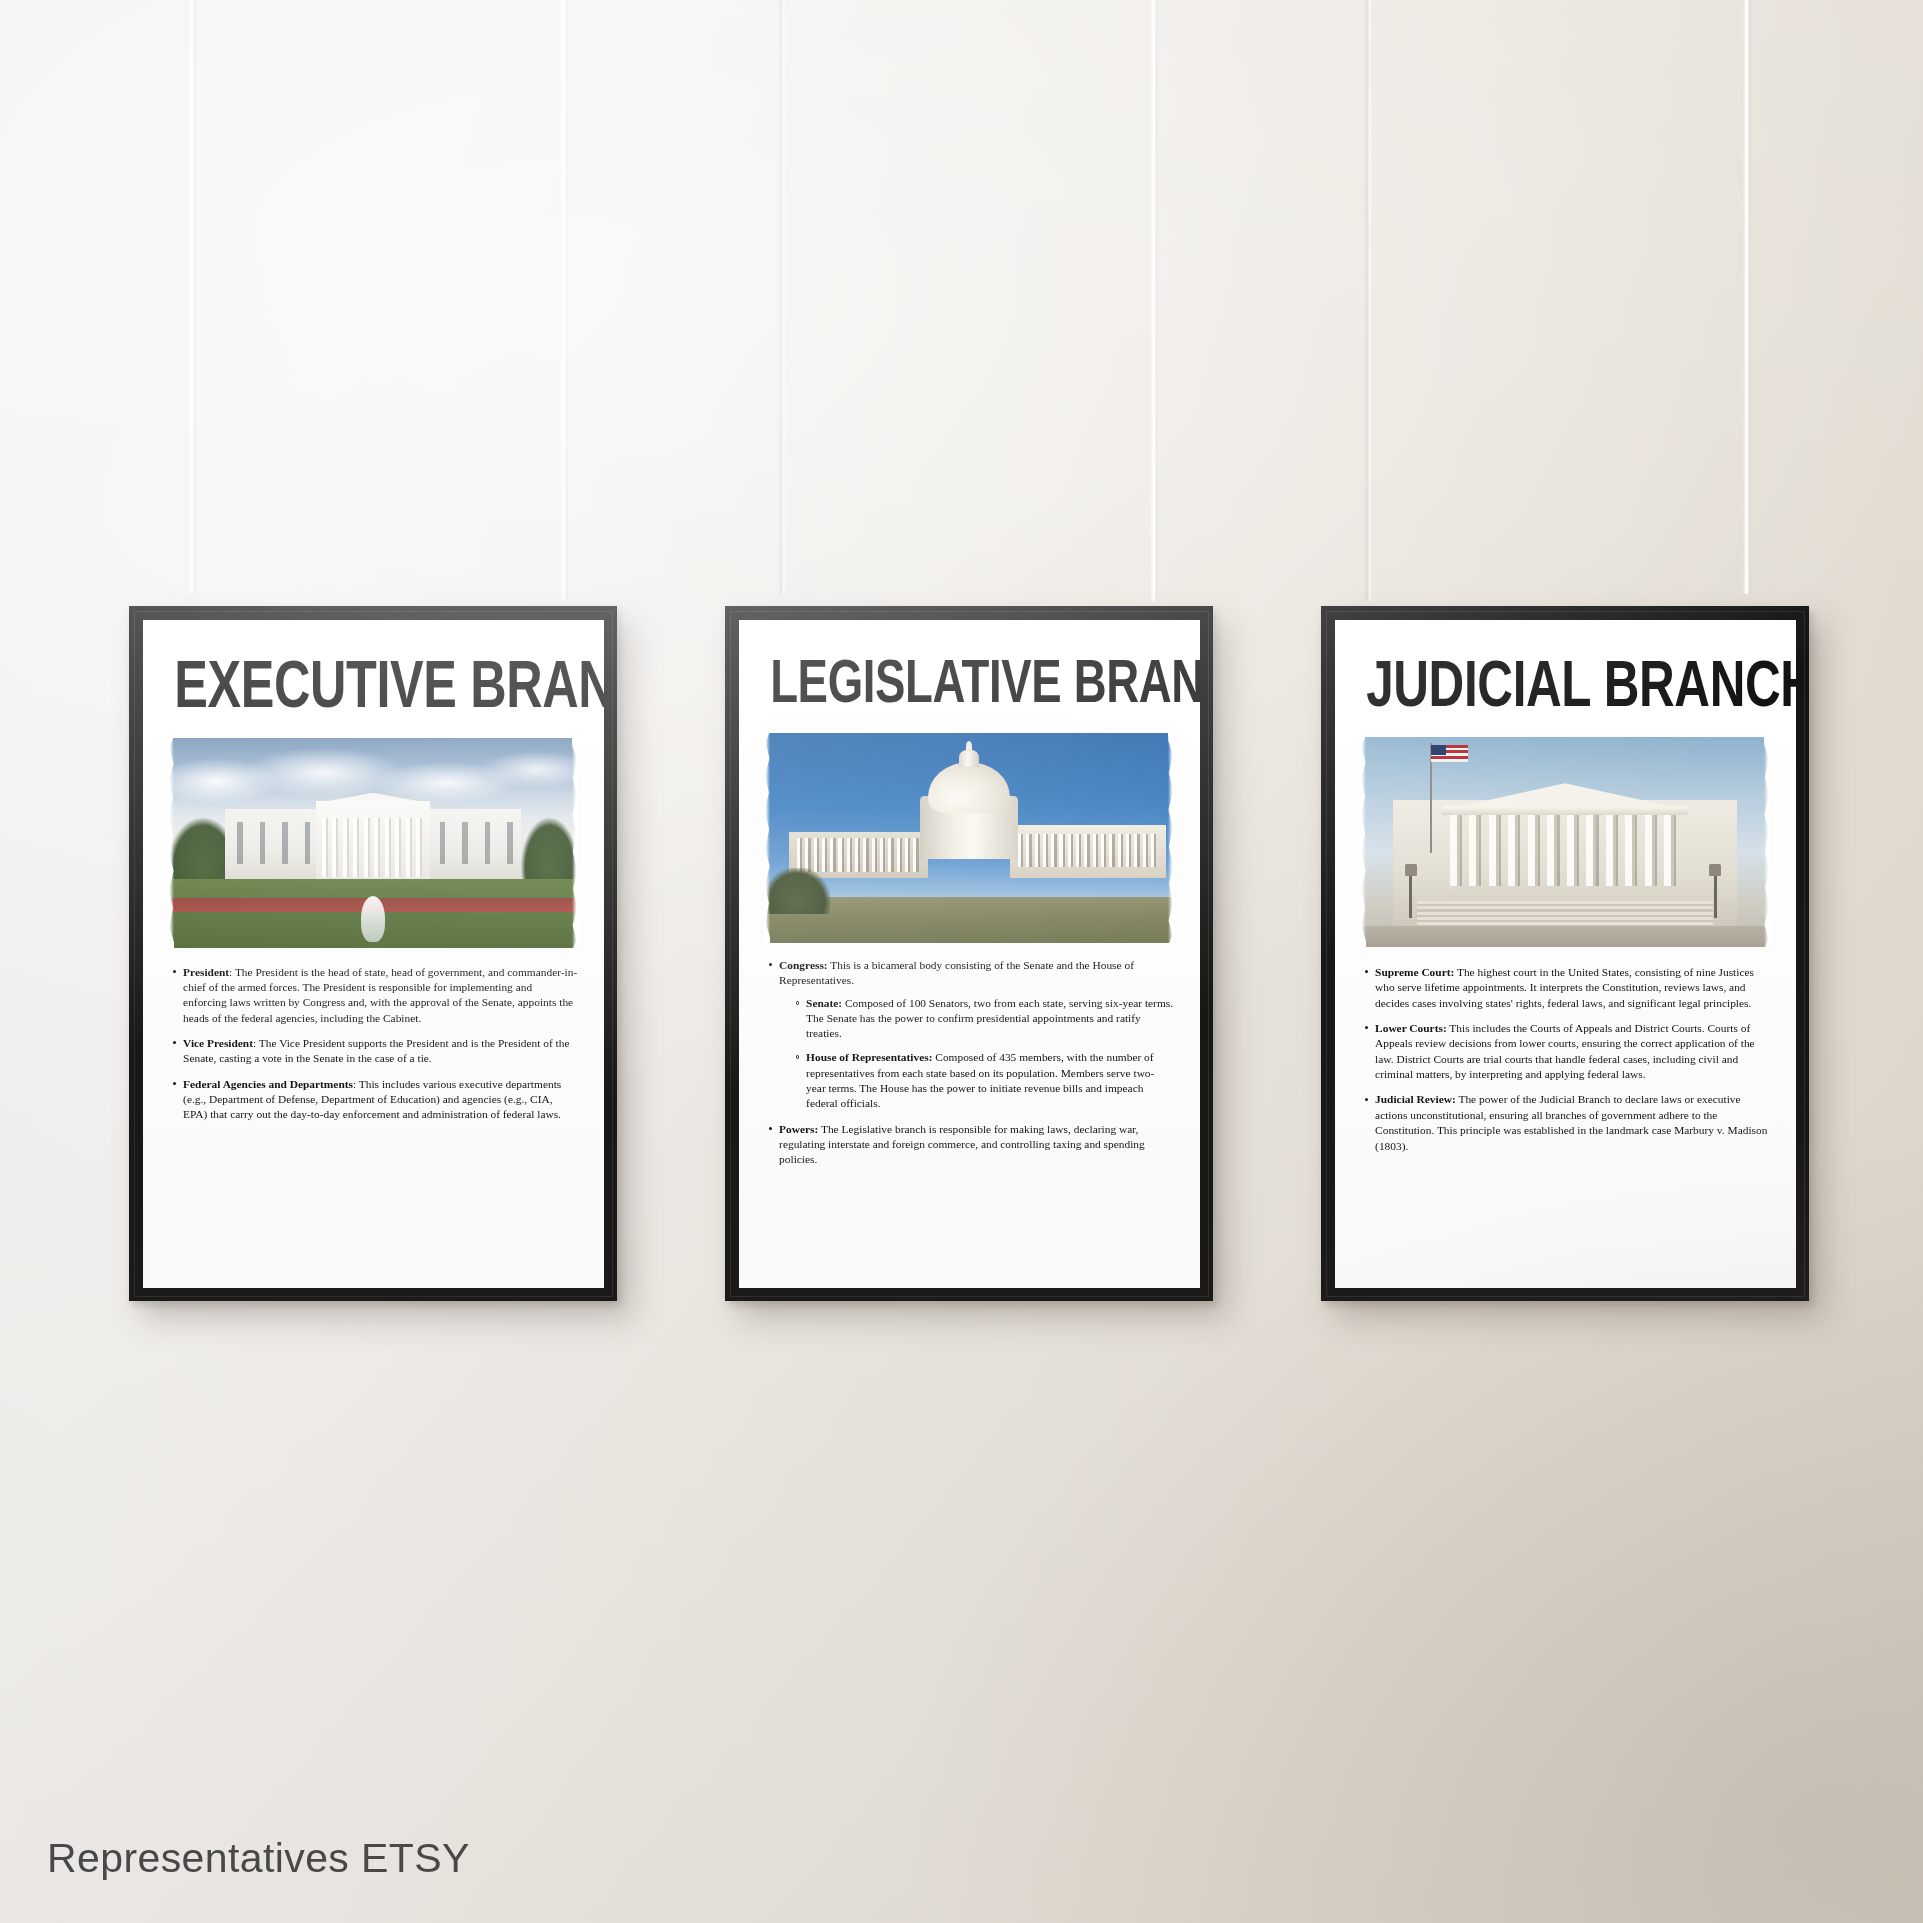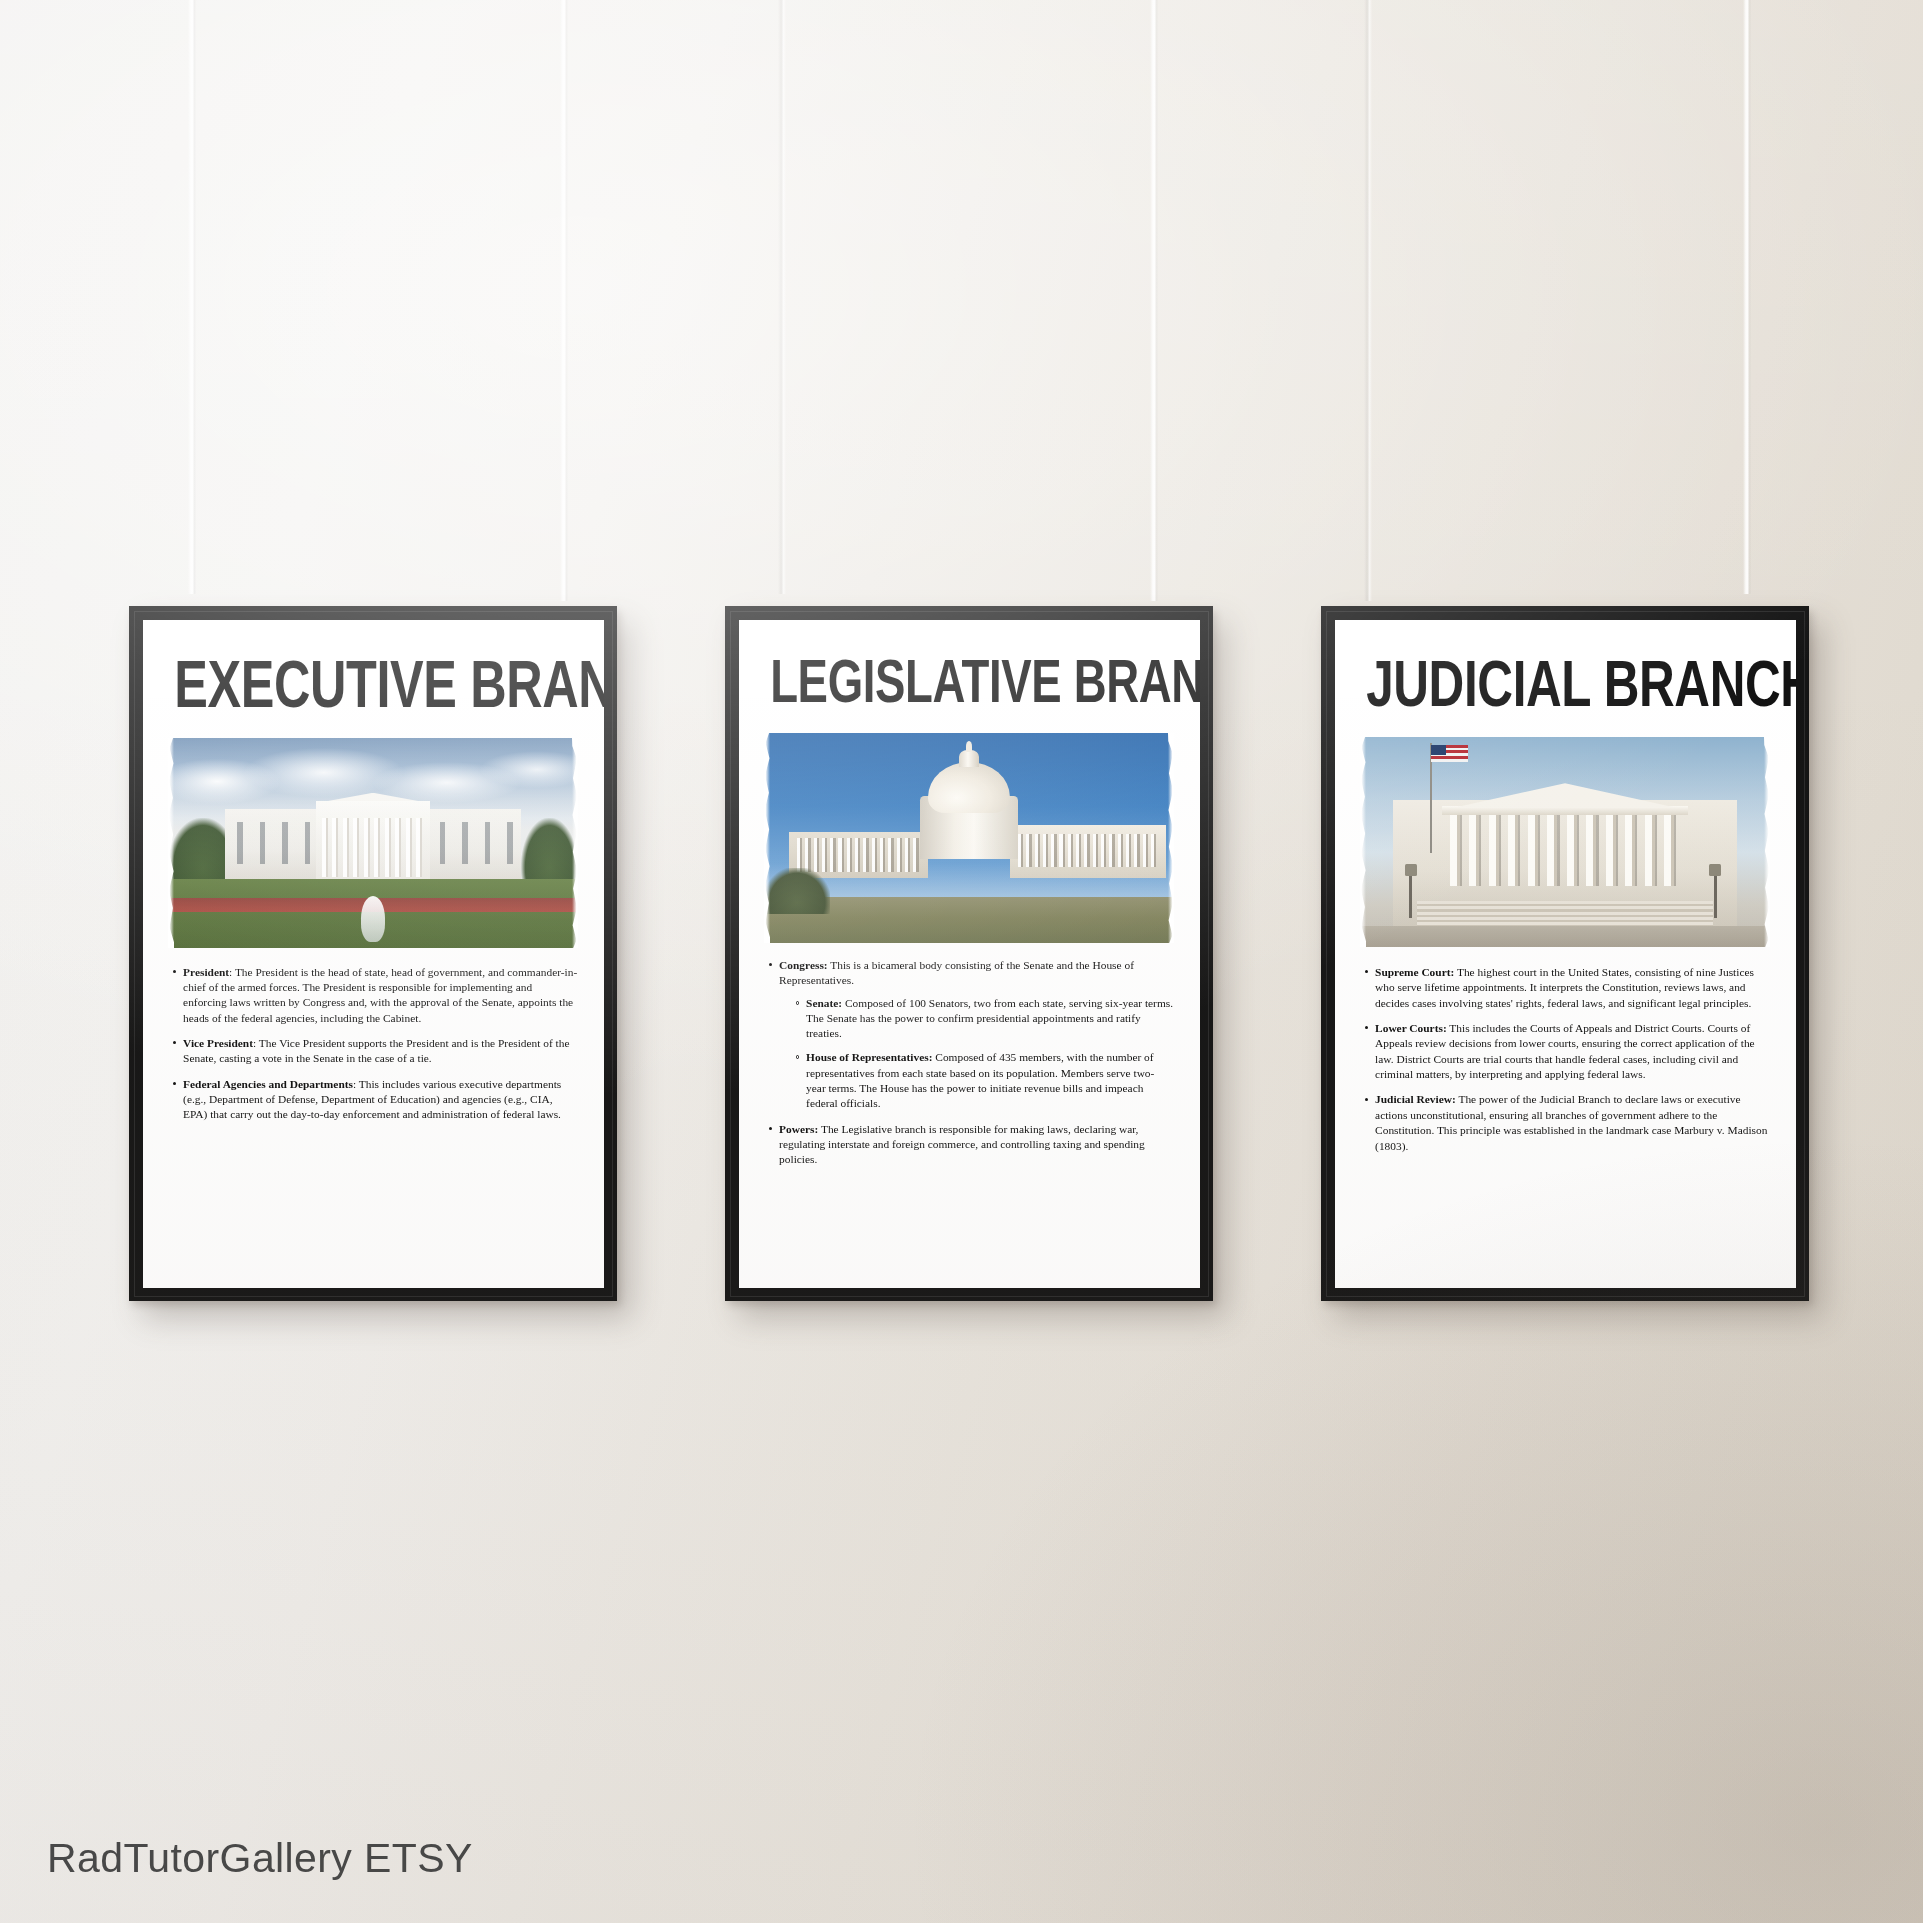--- a/index.html
+++ b/index.html
@@ -488,14 +488,14 @@
             <span class="lead">Judicial Review:</span><span> The power of the Judicial Branch to declare laws or executive actions unconstitutional, ensuring all branches of government adhere to the Constitution. This principle was established in the landmark case Marbury v. Madison (1803).</span>
           </li>
         </ul>
       </div>
     </div>
   </div>
 </div>
 
 <div id="wall-shade"></div>
 
-<div id="watermark">RadTutorGallery ETSY</div>
+<div id="watermark">Representatives ETSY</div>
 
 
 </body></html>

